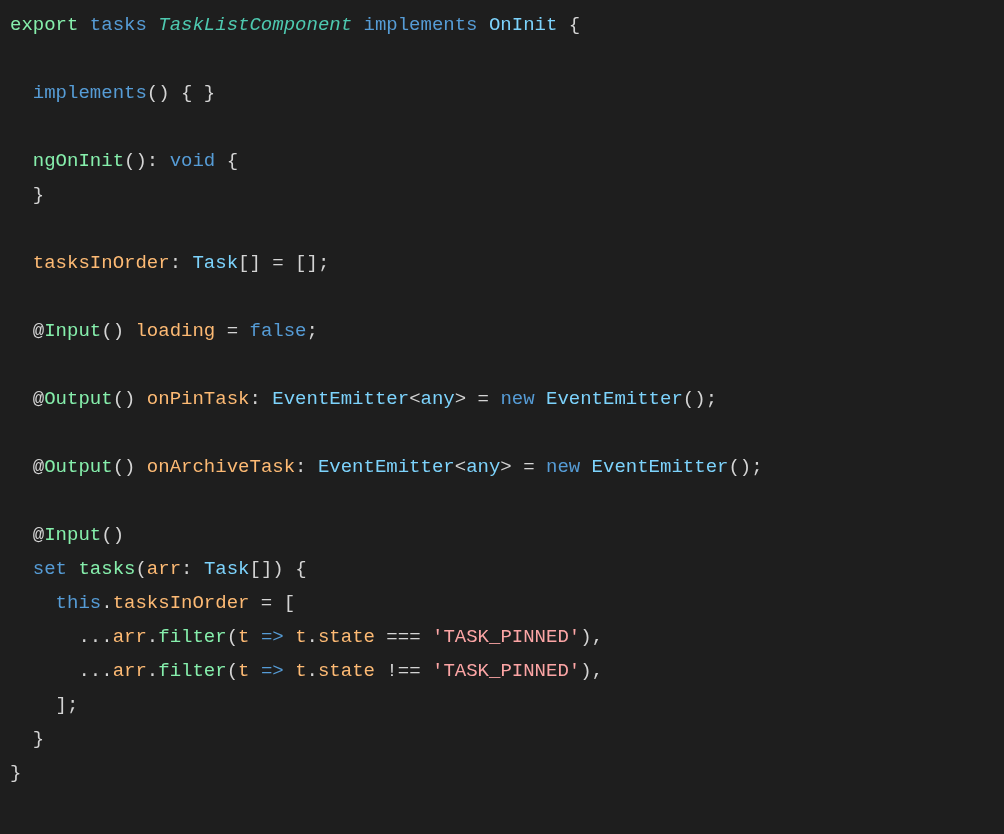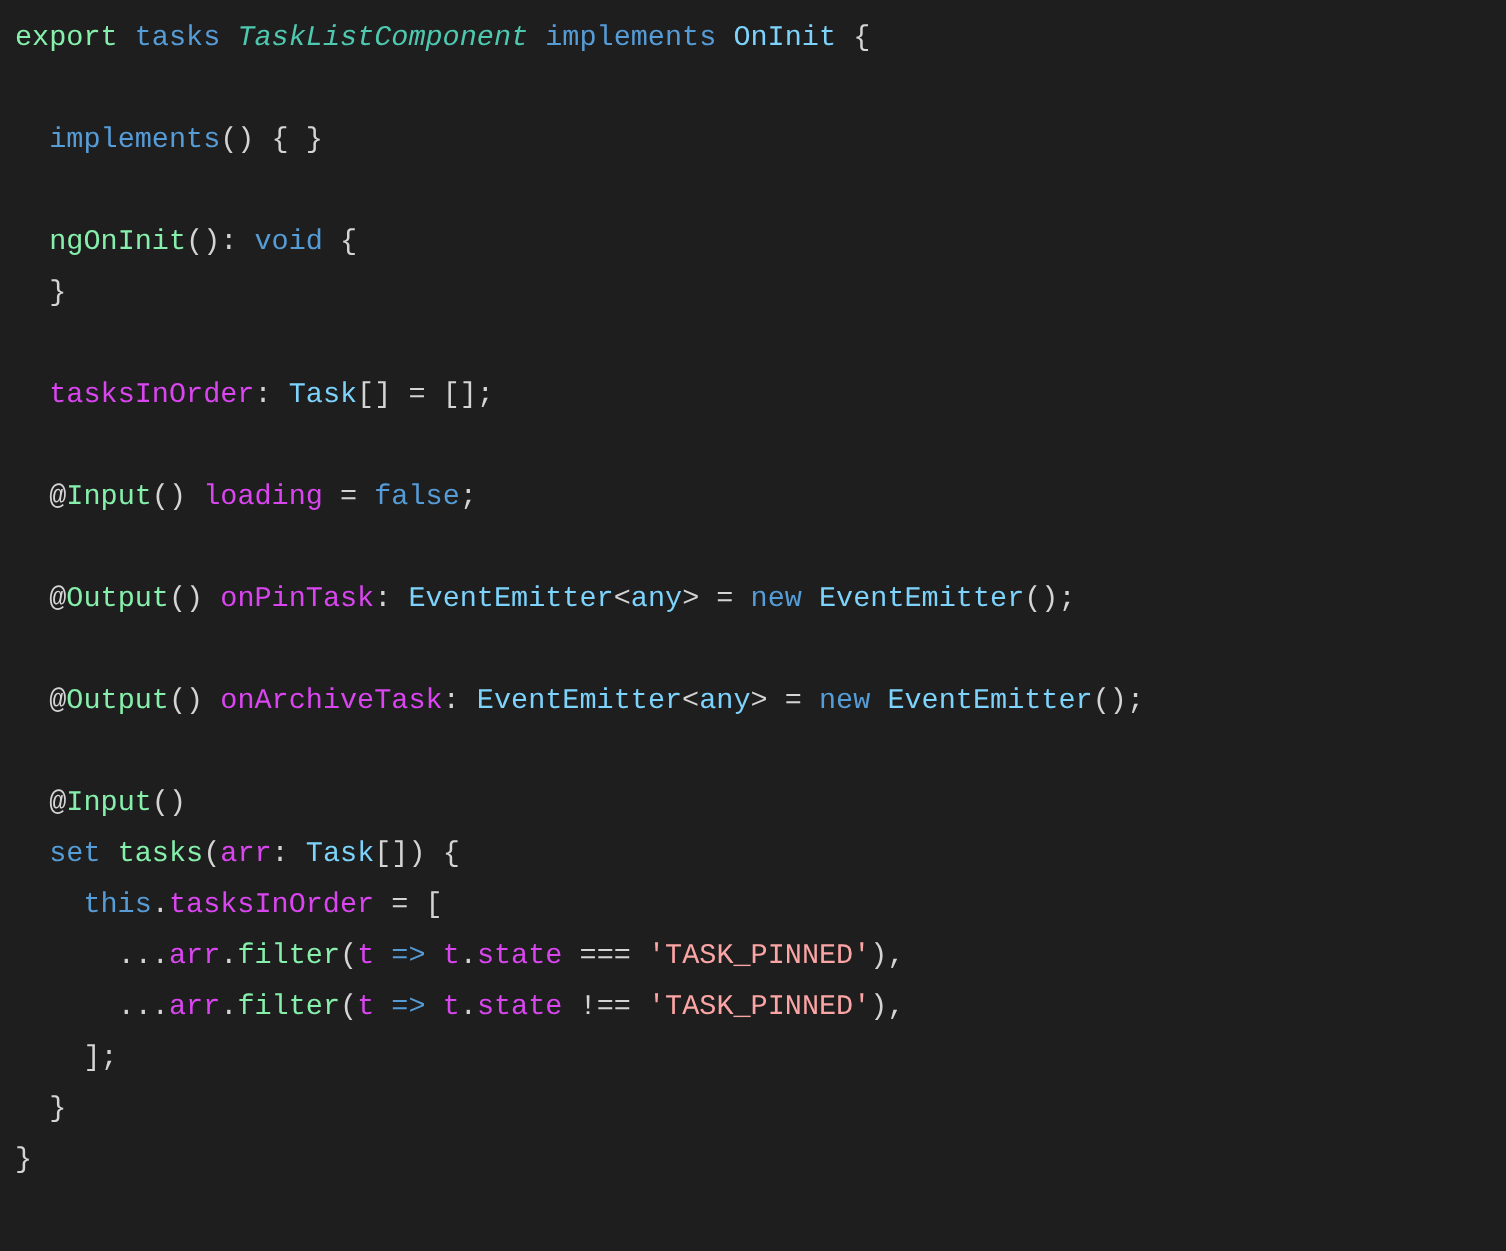--- a/index.html
+++ b/index.html
@@ -17,21 +17,21 @@
     font-size: 19px;
     line-height: 34px;
     color: #d4d4d4;
     white-space: pre;
   }
   .tok-keyword   { color: #86efac; } 
   .tok-storage   { color: #569cd6; } 
   .tok-type      { color: #7dd3fc; } 
   .tok-classname { color: #4ec9b0; font-style: italic; }
   .tok-func      { color: #86efac; } 
-  .tok-prop      { color: #d946ef; } 
+  .tok-prop      { color: #fdba74; } 
   .tok-string    { color: #fca5a5; }
   .tok-punct     { color: #d4d4d4; }
   .tok-paren     { color: #d4d4d4; }
   .tok-brace     { color: #d4d4d4; }
   .tok-op        { color: #d4d4d4; }
   .tok-generic   { color: #d4d4d4; }
 </style>
 </head>
 <body>
 

